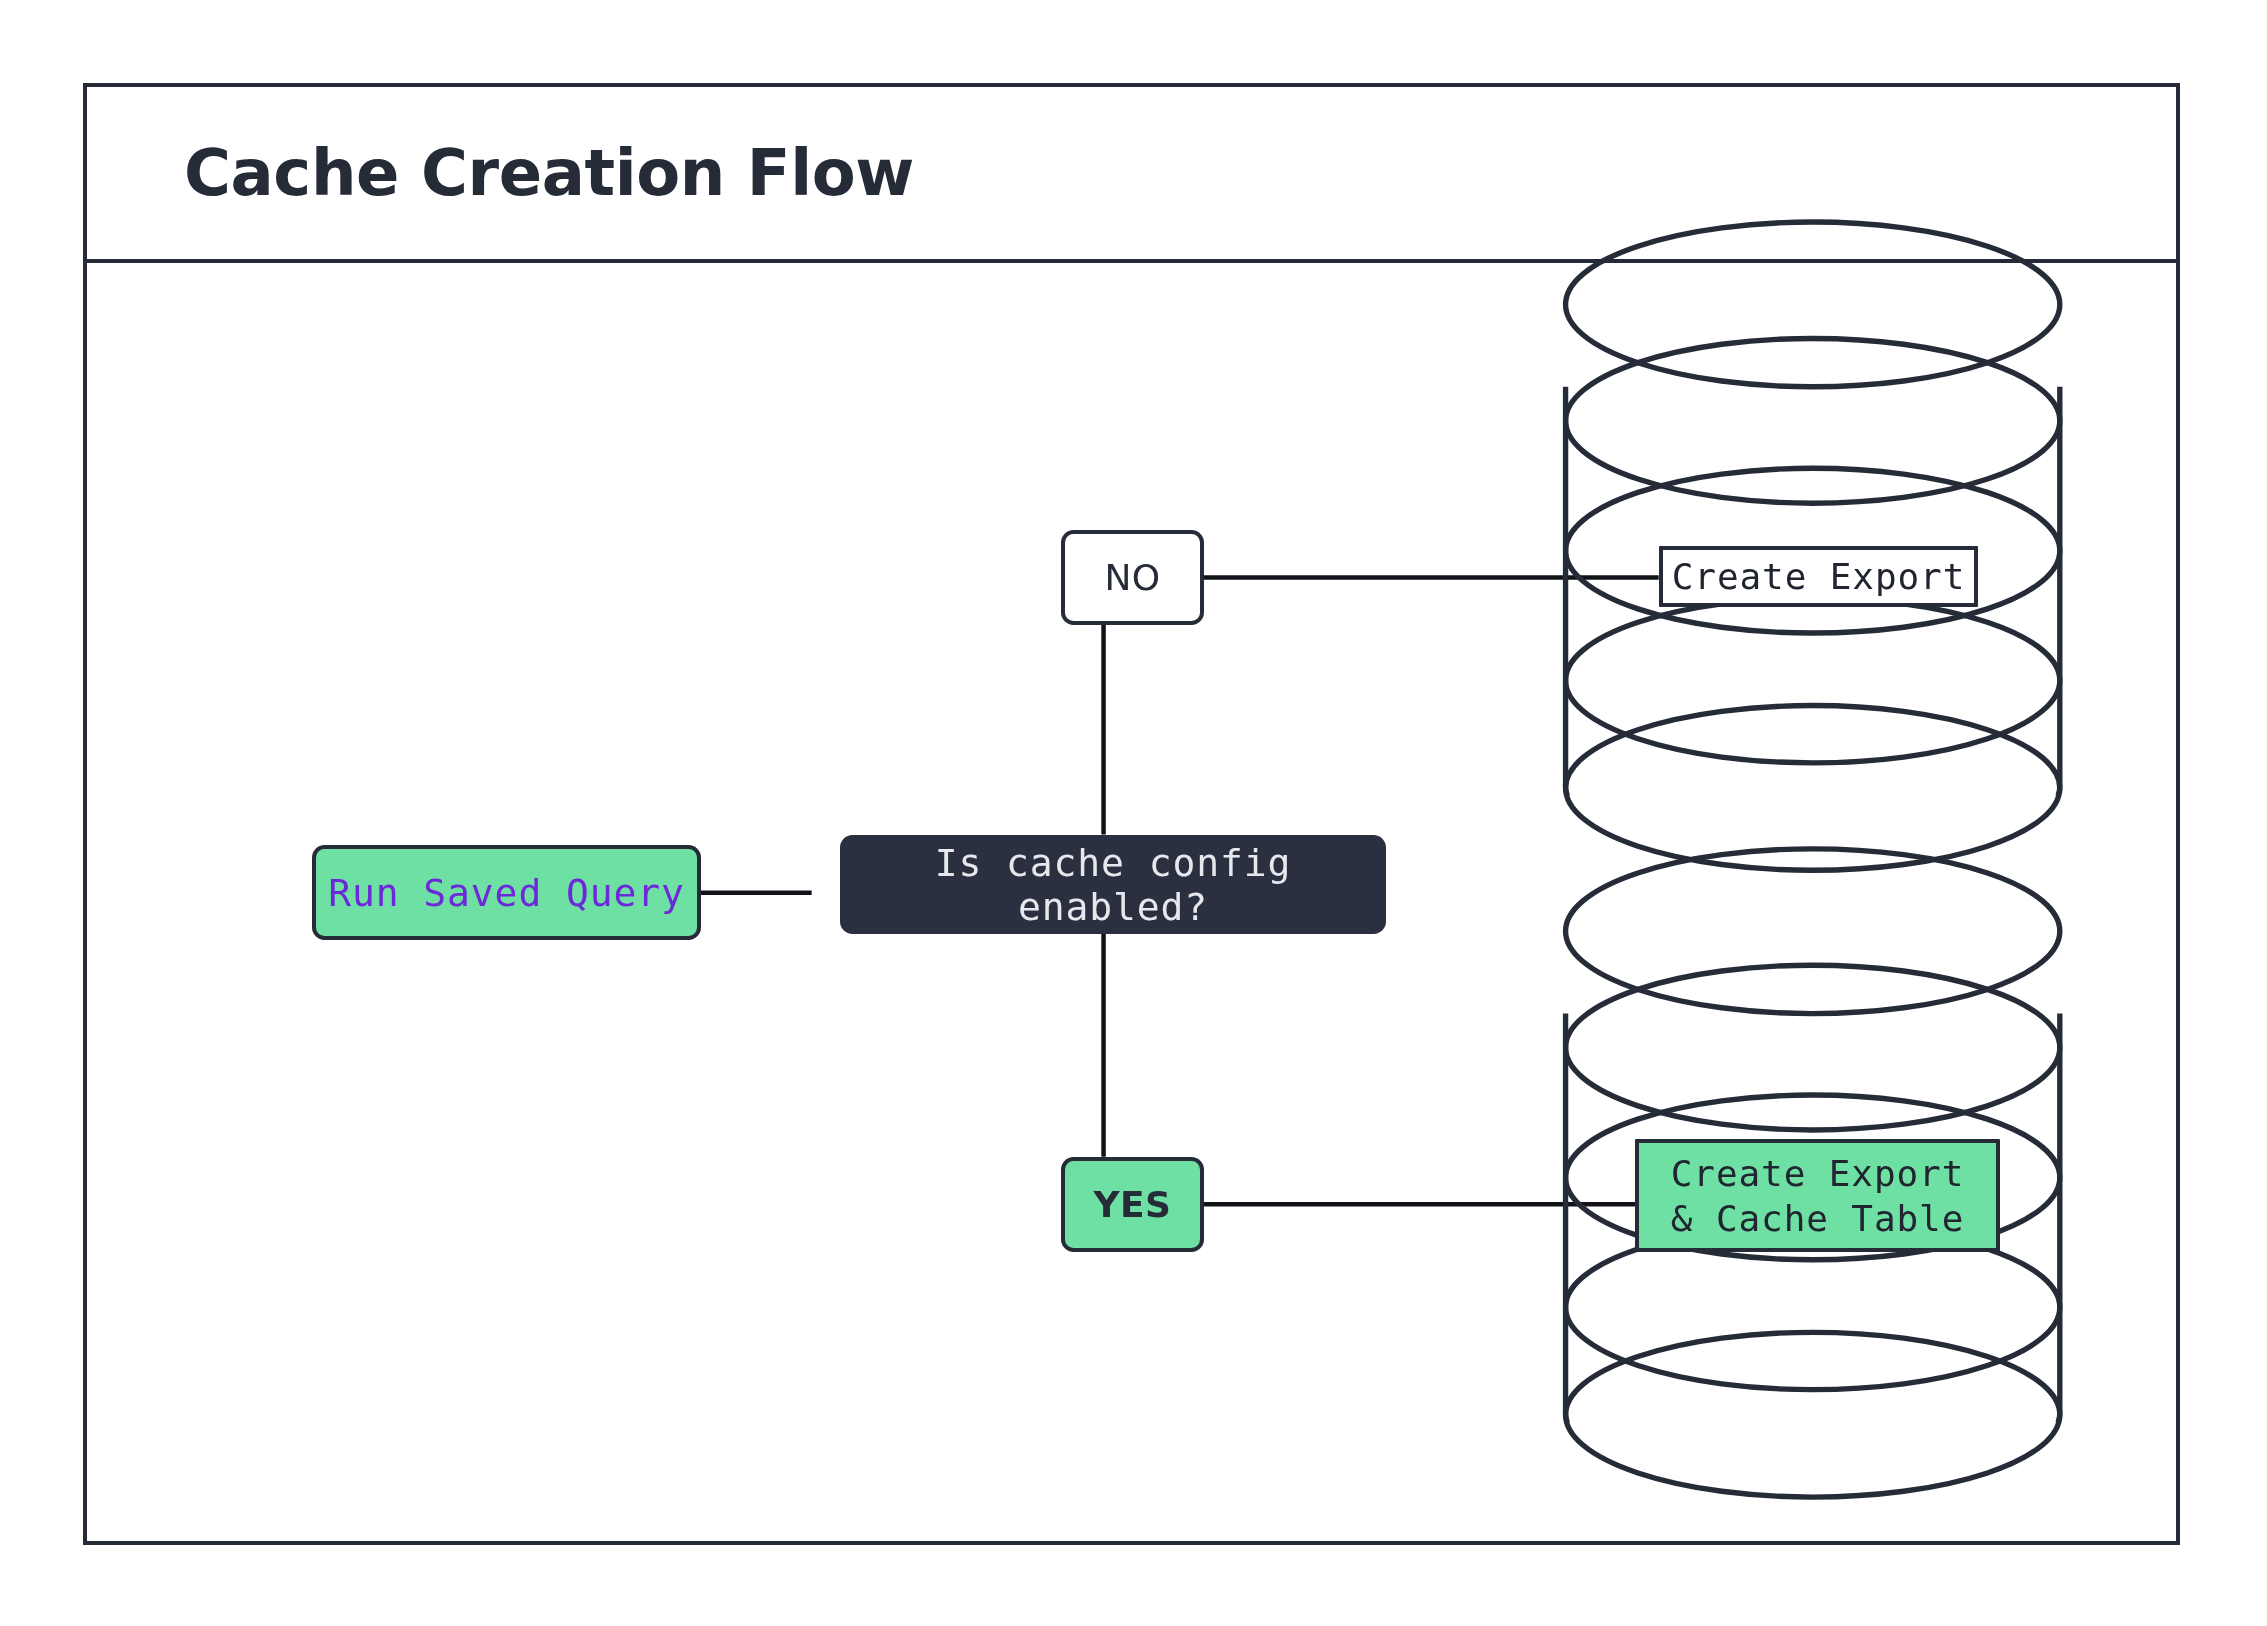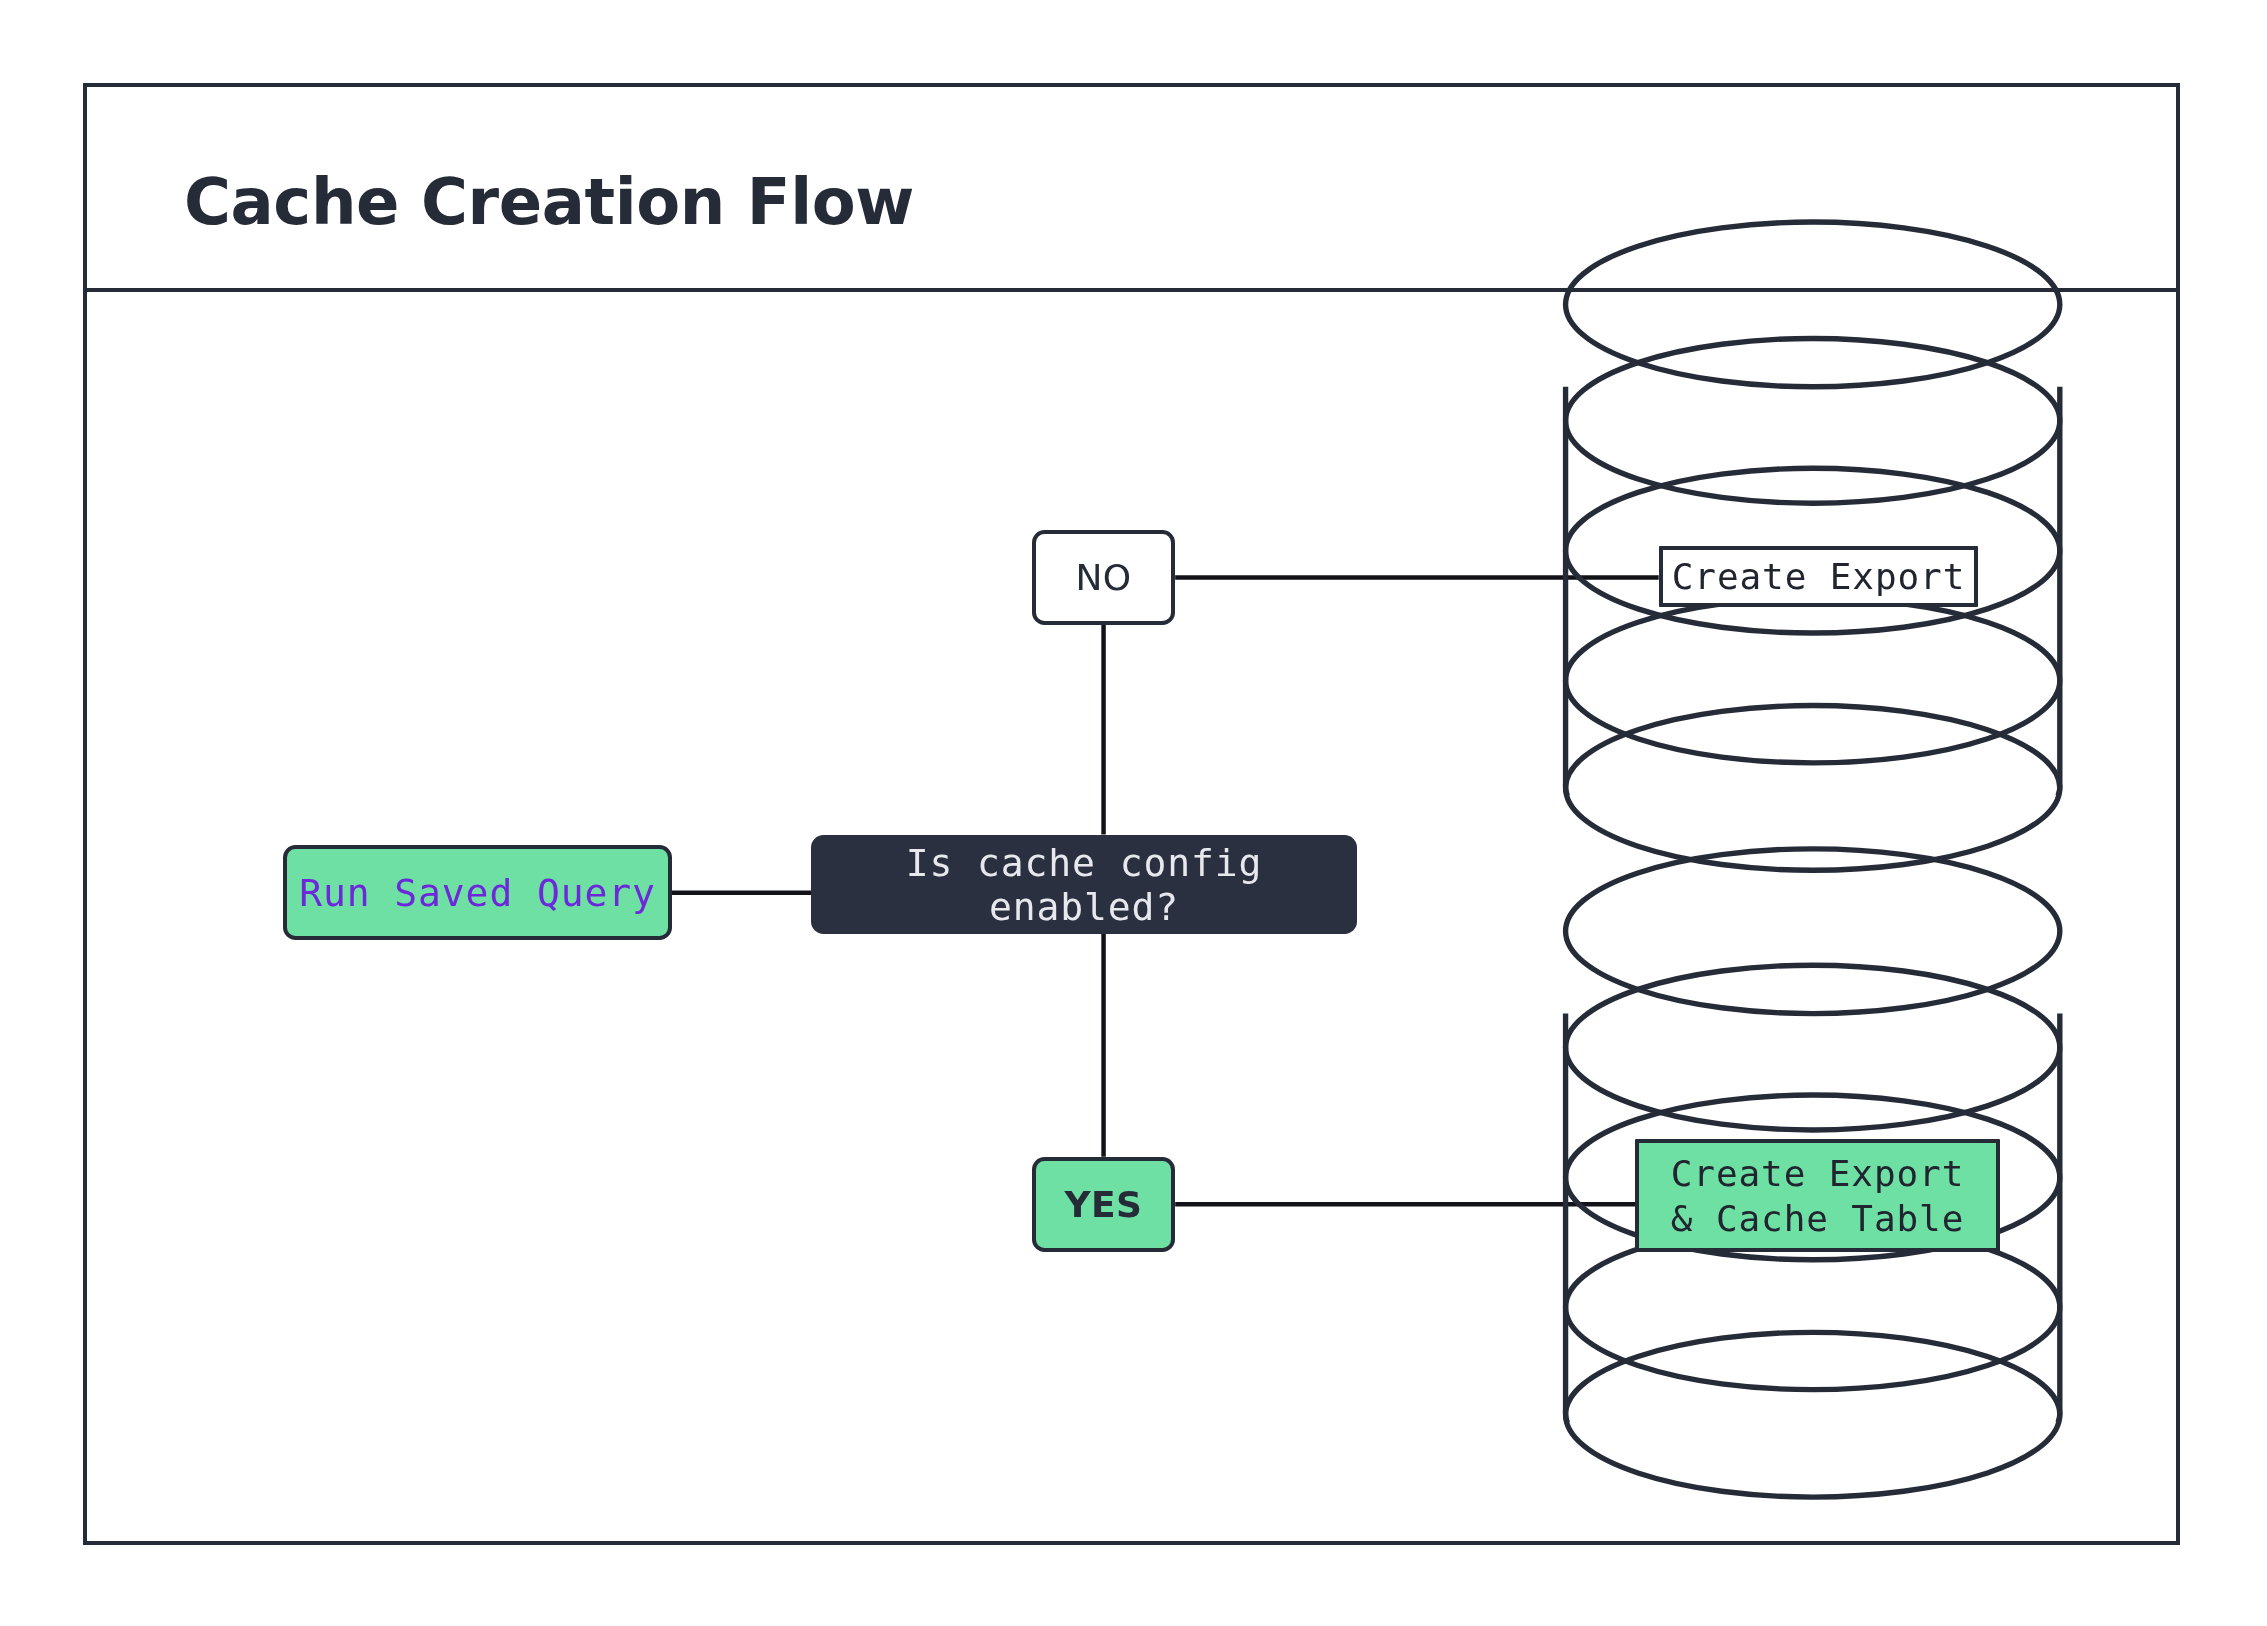--- a/index.html
+++ b/index.html
@@ -34,21 +34,20 @@
   .title-bar {
     position: absolute;
     left: 0;
     top: 0;
     width: 100%;
     height: 176px;
     border-bottom: 4.5px solid #262b38;
     box-sizing: border-box;
     display: flex;
     align-items: center;
-    margin-top: 29px;
   }
   .title-text {
     margin-left: 97px;
     font-family: "DejaVu Sans", "Liberation Sans", sans-serif;
     font-weight: bold;
     font-size: 64px;
     letter-spacing: -0.4px;
     color: #262b38;
     white-space: nowrap;
   }
@@ -69,20 +68,21 @@
   }
   .node {
     position: absolute;
     box-sizing: border-box;
     display: flex;
     align-items: center;
     justify-content: center;
     text-align: center;
     font-family: "DejaVu Sans Mono", "Liberation Mono", monospace;
     z-index: 5;
+    margin-left: 29px;
   }
   .node-run-query {
     left: 283px;
     top: 845px;
     width: 389px;
     height: 95px;
     background: #6ee0a4;
     border: 4.5px solid #262b38;
     border-radius: 12.5px;
     color: #6d28d9;

